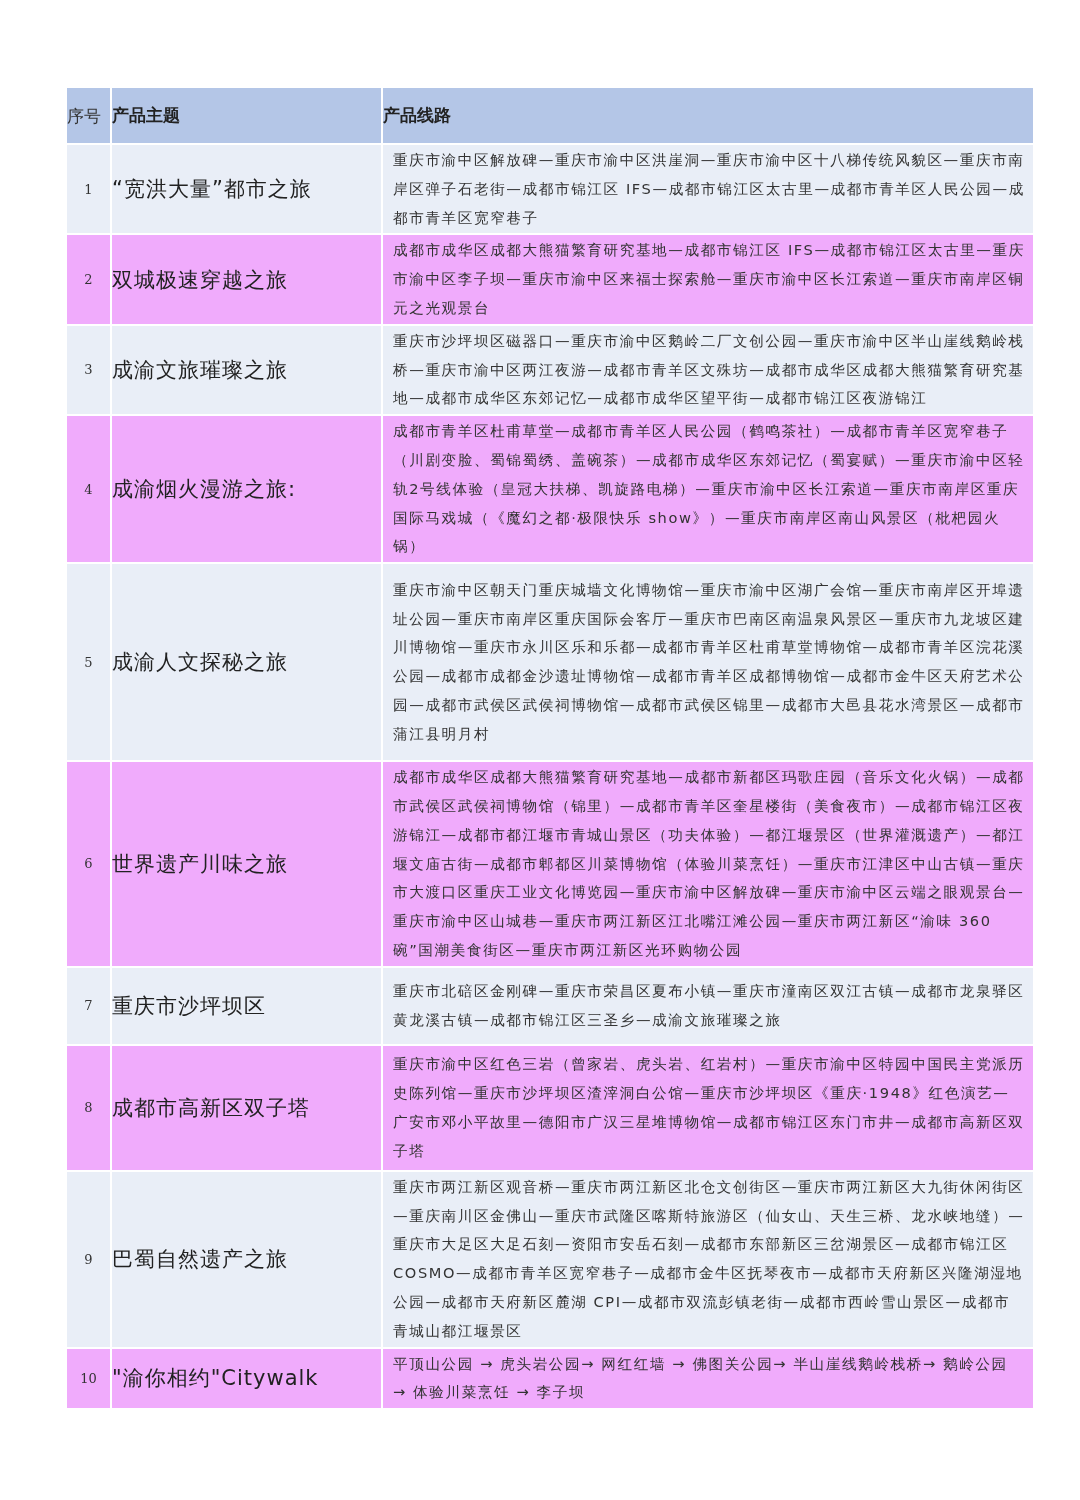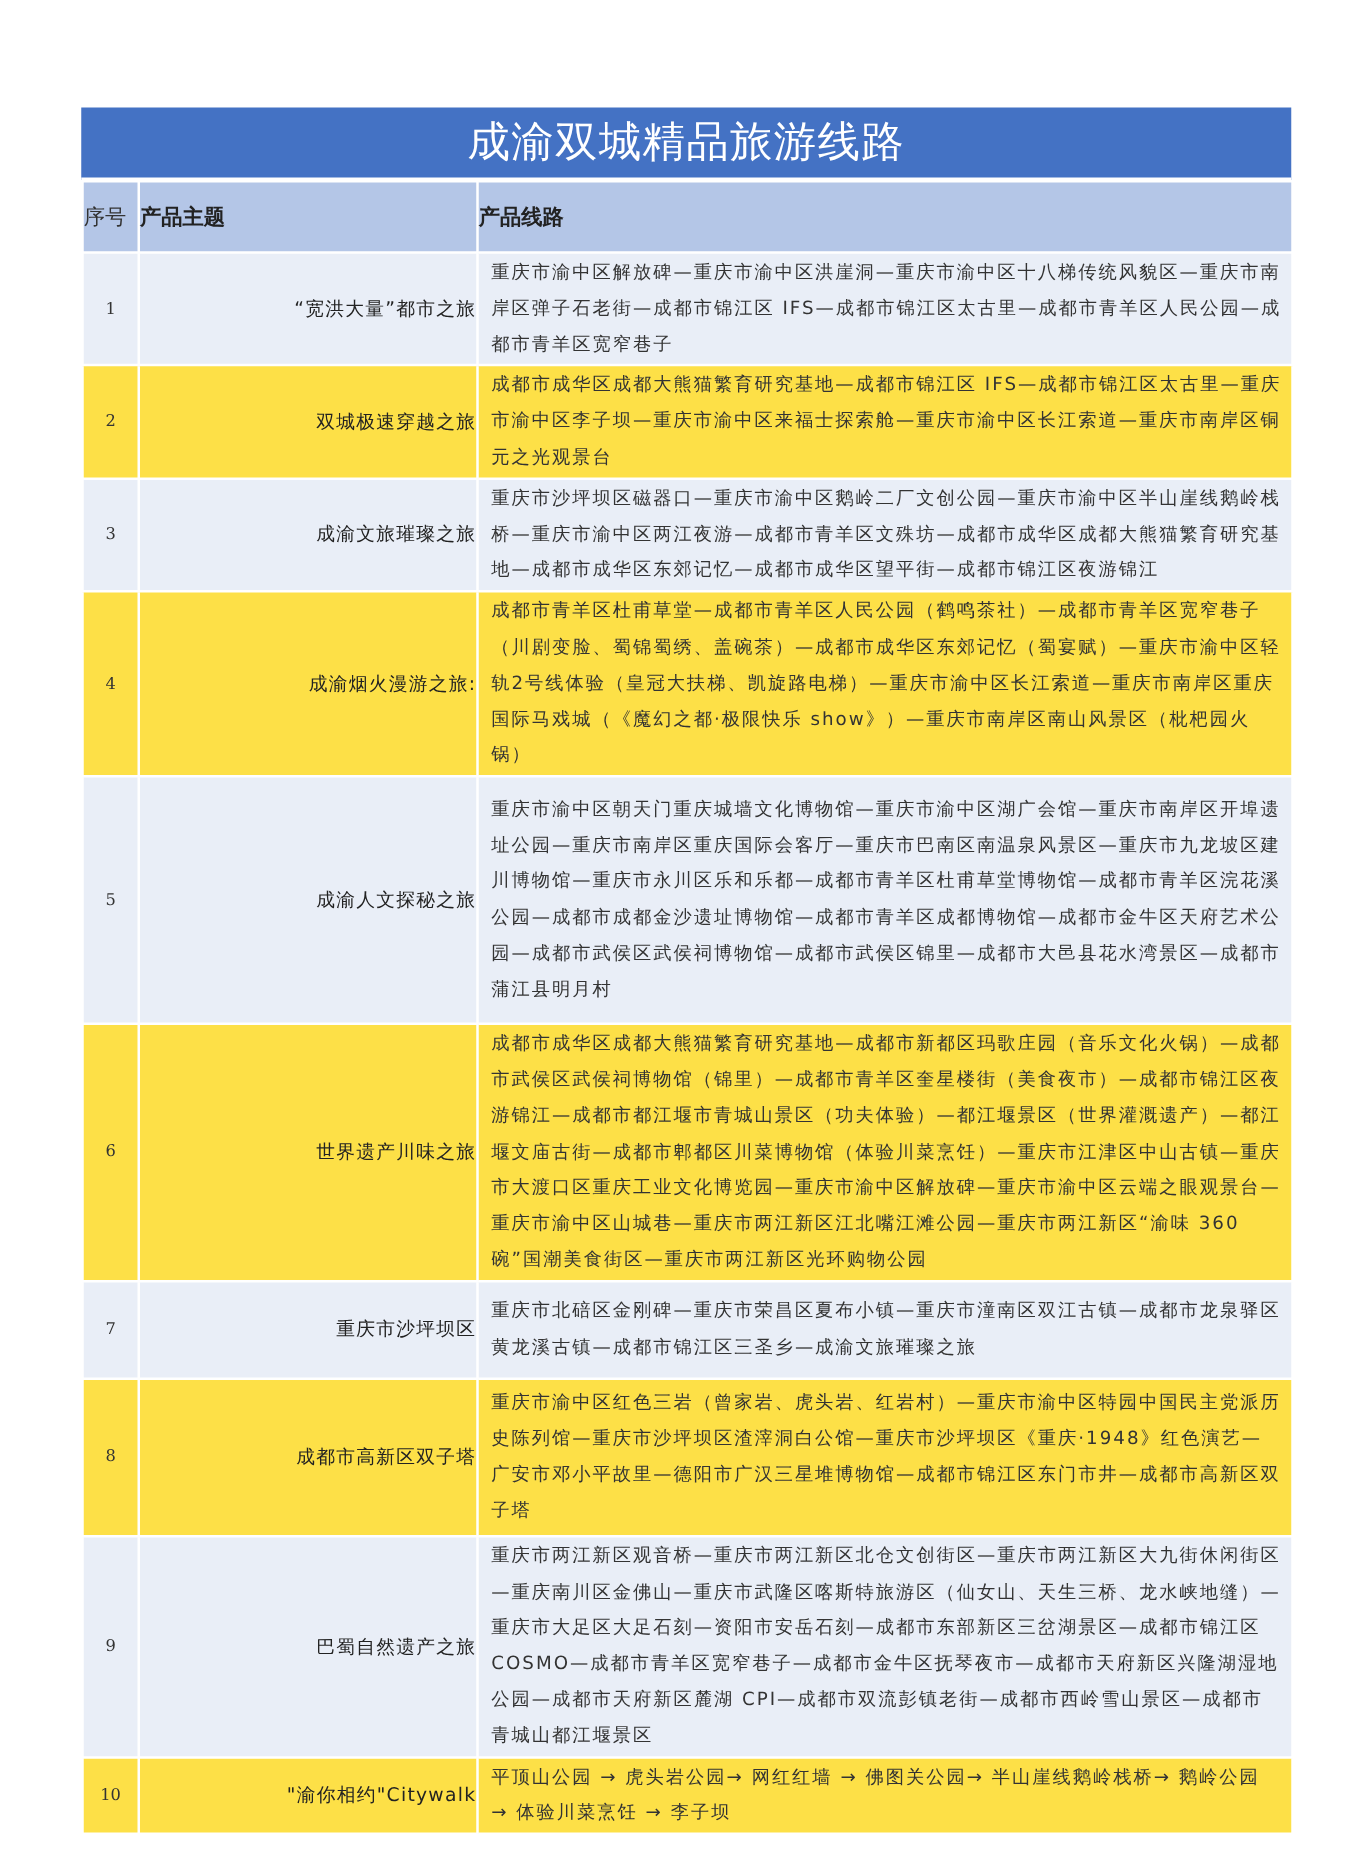--- a/index.html
+++ b/index.html
@@ -9,30 +9,29 @@
   .title-bar {
     height: 58px; background: #4472c4; color: #ffffff;
     display: flex; align-items: center; justify-content: center;
     font-size: 34px; letter-spacing: 1px; border-bottom: 2px solid #ffffff;
   }
   table { border-collapse: collapse; width: 968px; table-layout: fixed; }
   td, th { border: 2px solid #ffffff; color: #222; }
   th { background: #b4c6e7; font-weight: bold; font-size: 17px; height: 57px; text-align: left; }
   th.col-no { font-weight: normal; font-size: 17px; line-height: 24px; color: #333; }
   td.no { text-align: center; font-family: "DejaVu Serif", serif; font-size: 13px; color: #333; }
-  td.theme { text-align: right; font-size: 15px; color: #222; letter-spacing: 1px; }
+  td.theme { text-align: left; font-size: 21px; color: #222; letter-spacing: 1px; }
   td.route { font-size: 14.6px; line-height: 28.8px; padding: 1px 8px 1px 10px; letter-spacing: 1.6px; color: #333; vertical-align: middle; }
   tr.light td { background: #e9eef7; }
-  tr.dark td { background: #fde047; }
+  tr.dark td { background: #f0abfc; }
 </style>
 </head>
 <body>
 
 <div class="table-wrap">
-  <div class="title-bar">成渝双城精品旅游线路</div>
   <table>
     <colgroup>
       <col style="width:45px">
       <col style="width:271px">
       <col style="width:652px">
     </colgroup>
     <thead>
       <tr>
         <th class="col-no">序号</th>
         <th>产品主题</th>

